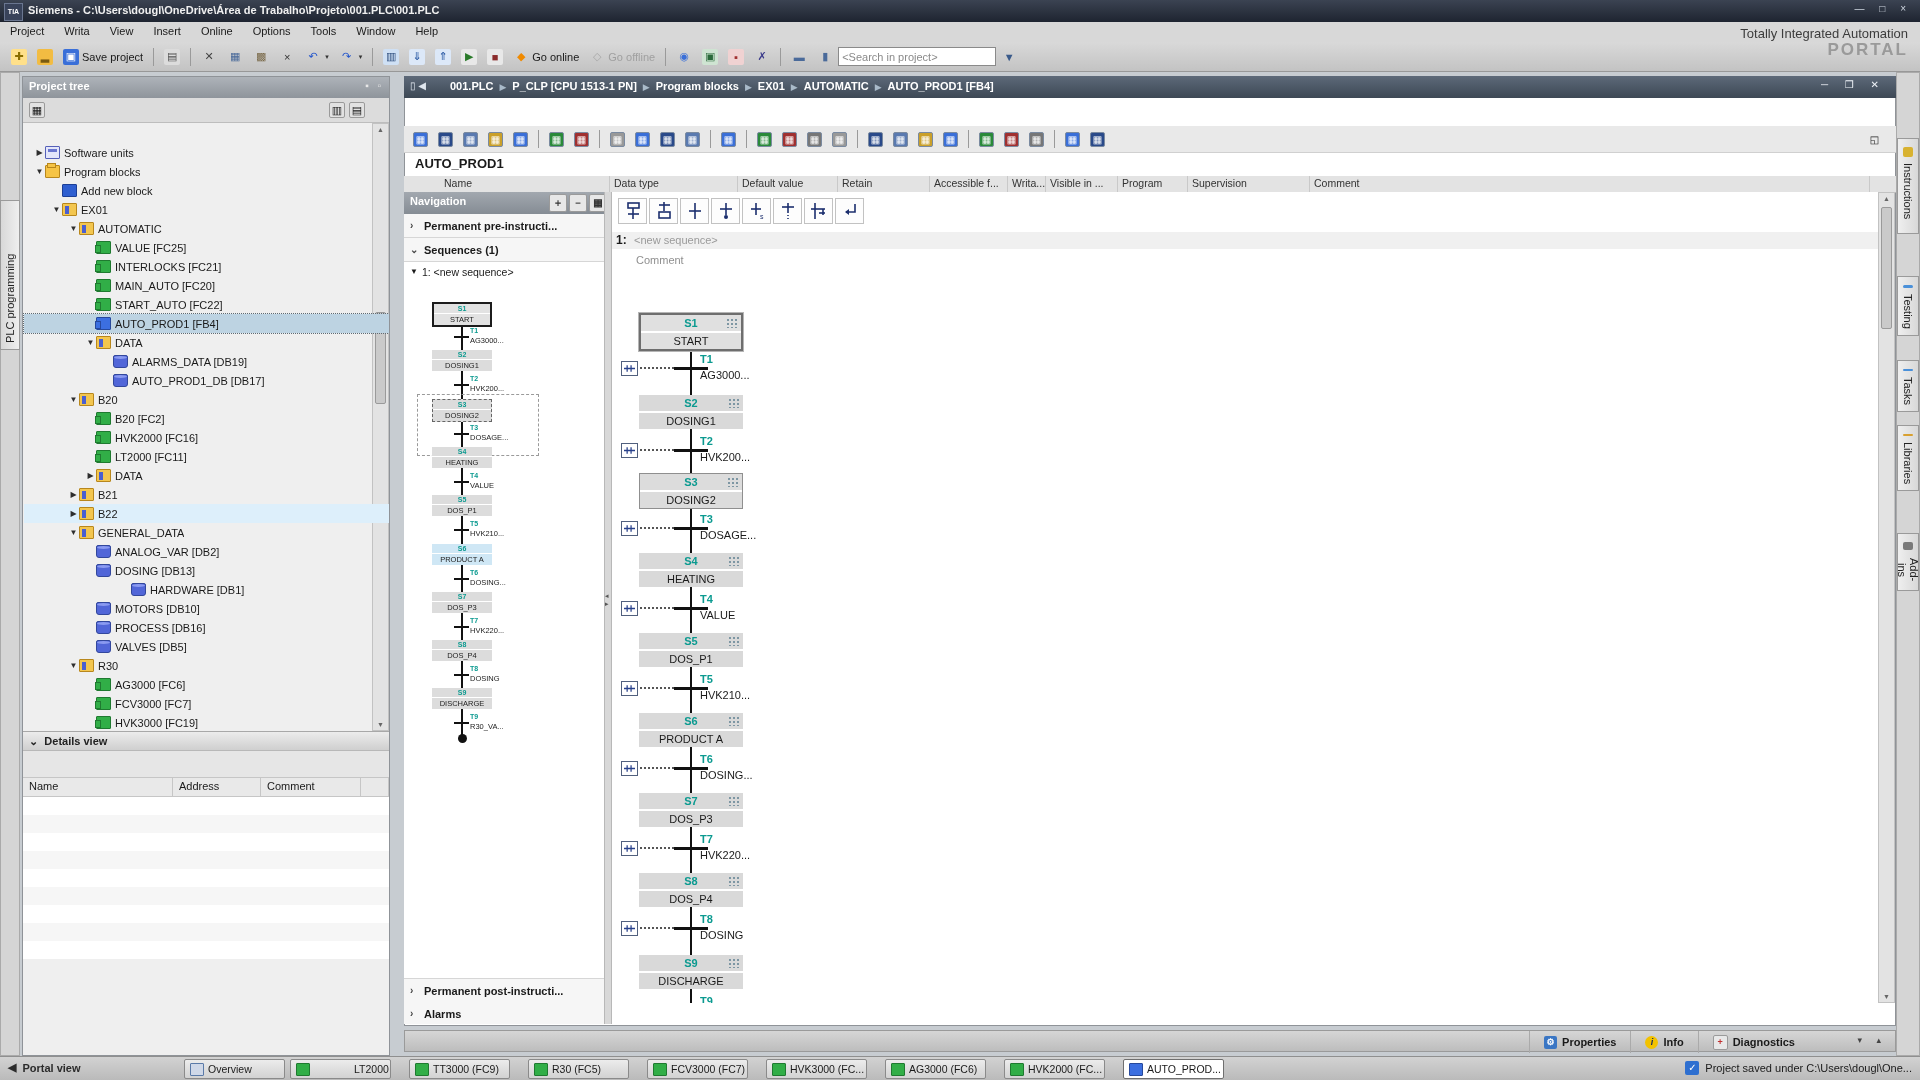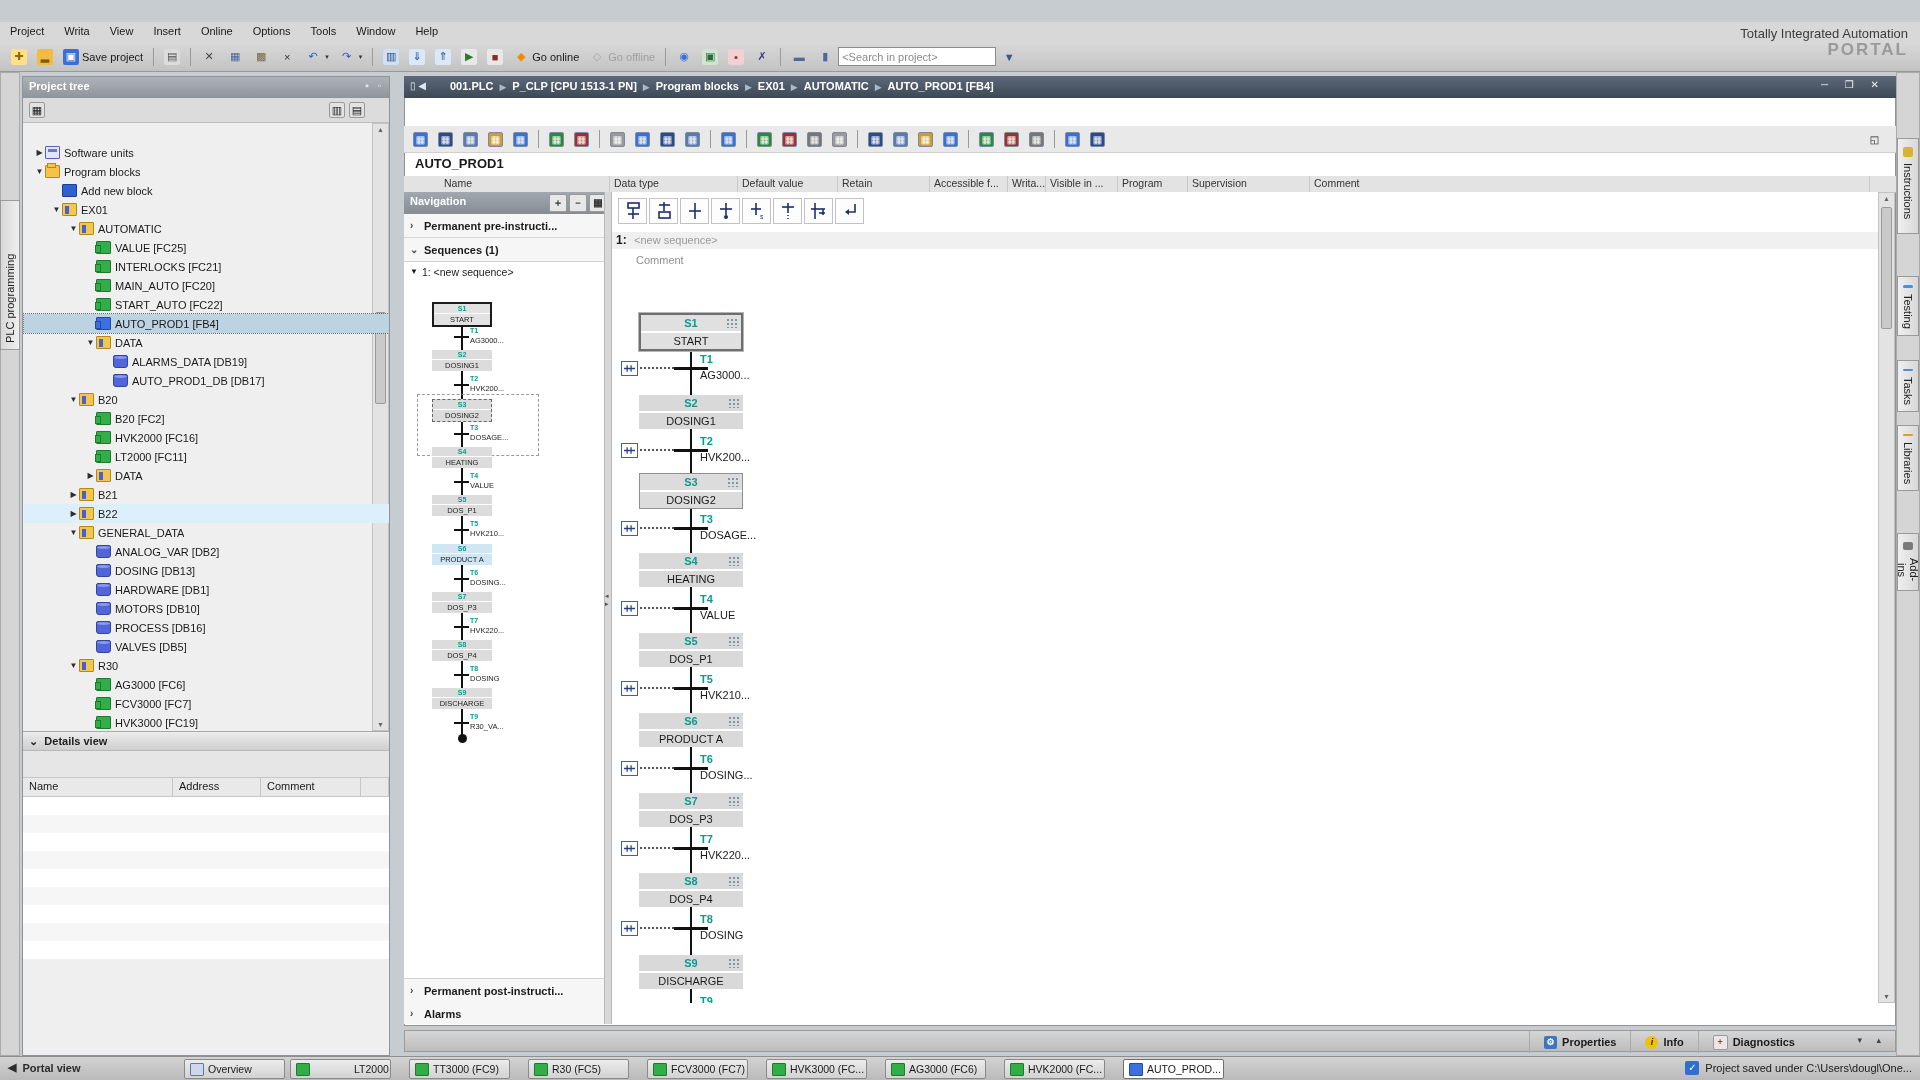--- a/index.html
+++ b/index.html
@@ -165,20 +165,25 @@
   .tbi-fb{background:#3c6fe0;border:1px solid #27499c;}
   .tstatus{position:absolute;right:8px;top:4px;display:flex;gap:6px;align-items:center;}
   .tcheck{width:14px;height:14px;background:#2e6fd0;color:#fff;font-size:10px;text-align:center;
           line-height:14px;border-radius:2px;}
 </style>
 </head>
 <body>
 
 <div id="page">
 
+  <div class="abs titlebar">
+    <div class="abs tia-logo">TIA</div>
+    <div class="abs wtitle">Siemens  -  C:\Users\dougl\OneDrive\Área de Trabalho\Projeto\001.PLC\001.PLC</div>
+    <div class="abs wctl">— □ ×</div>
+  </div>
 
   <div class="abs menubar" id="menubar"><span class="menuitem">Project</span><span class="menuitem">Writa</span><span class="menuitem">View</span><span class="menuitem">Insert</span><span class="menuitem">Online</span><span class="menuitem">Options</span><span class="menuitem">Tools</span><span class="menuitem">Window</span><span class="menuitem">Help</span></div>
 
   <div class="abs toolbar" id="maintoolbar">
       <span class="tbtn">
         <span class="tico" style="background: rgb(255, 224, 138); color: rgb(138, 109, 0);">✚</span>
       </span>
       <span class="tbtn">
         <span class="tico" style="background: rgb(242, 188, 66); color: rgb(122, 90, 16);">▂</span>
       </span>
@@ -420,21 +425,21 @@
         <div class="trow" style="top: 419px; padding-left: 61px;">
           <span class="arr"></span>
           <span class="ti ti-db"></span>
           <span class="lbl">ANALOG_VAR [DB2]</span>
         </div>
         <div class="trow" style="top: 438px; padding-left: 61px;">
           <span class="arr"></span>
           <span class="ti ti-db"></span>
           <span class="lbl">DOSING [DB13]</span>
         </div>
-        <div class="trow" style="top: 457px; padding-left: 61px;">
+        <div class="trow" style="top: 457px; padding-left: 96px;">
           <span class="arr"></span>
           <span class="ti ti-db"></span>
           <span class="lbl">HARDWARE [DB1]</span>
         </div>
         <div class="trow" style="top: 476px; padding-left: 61px;">
           <span class="arr"></span>
           <span class="ti ti-db"></span>
           <span class="lbl">MOTORS [DB10]</span>
         </div>
         <div class="trow" style="top: 495px; padding-left: 61px;">

